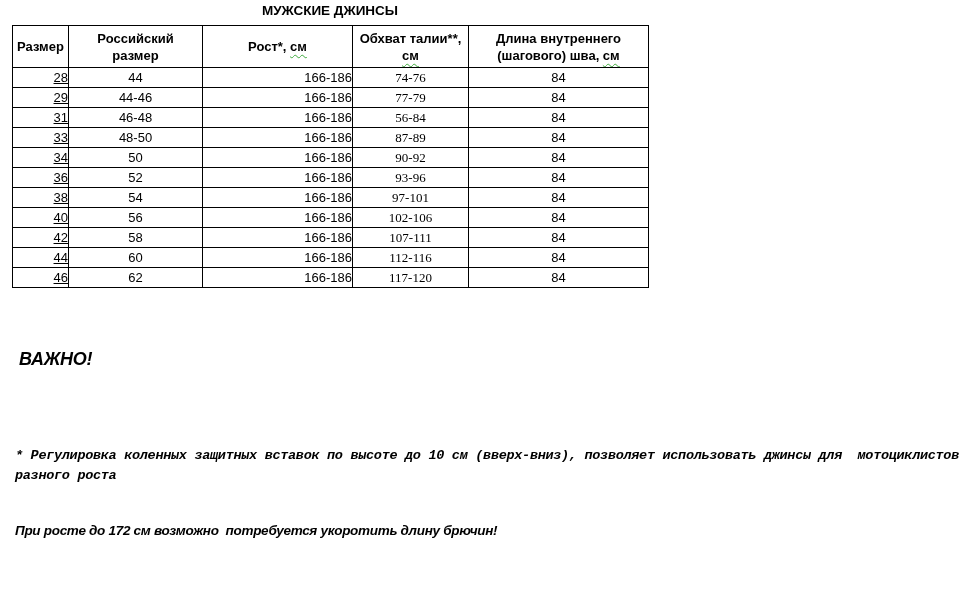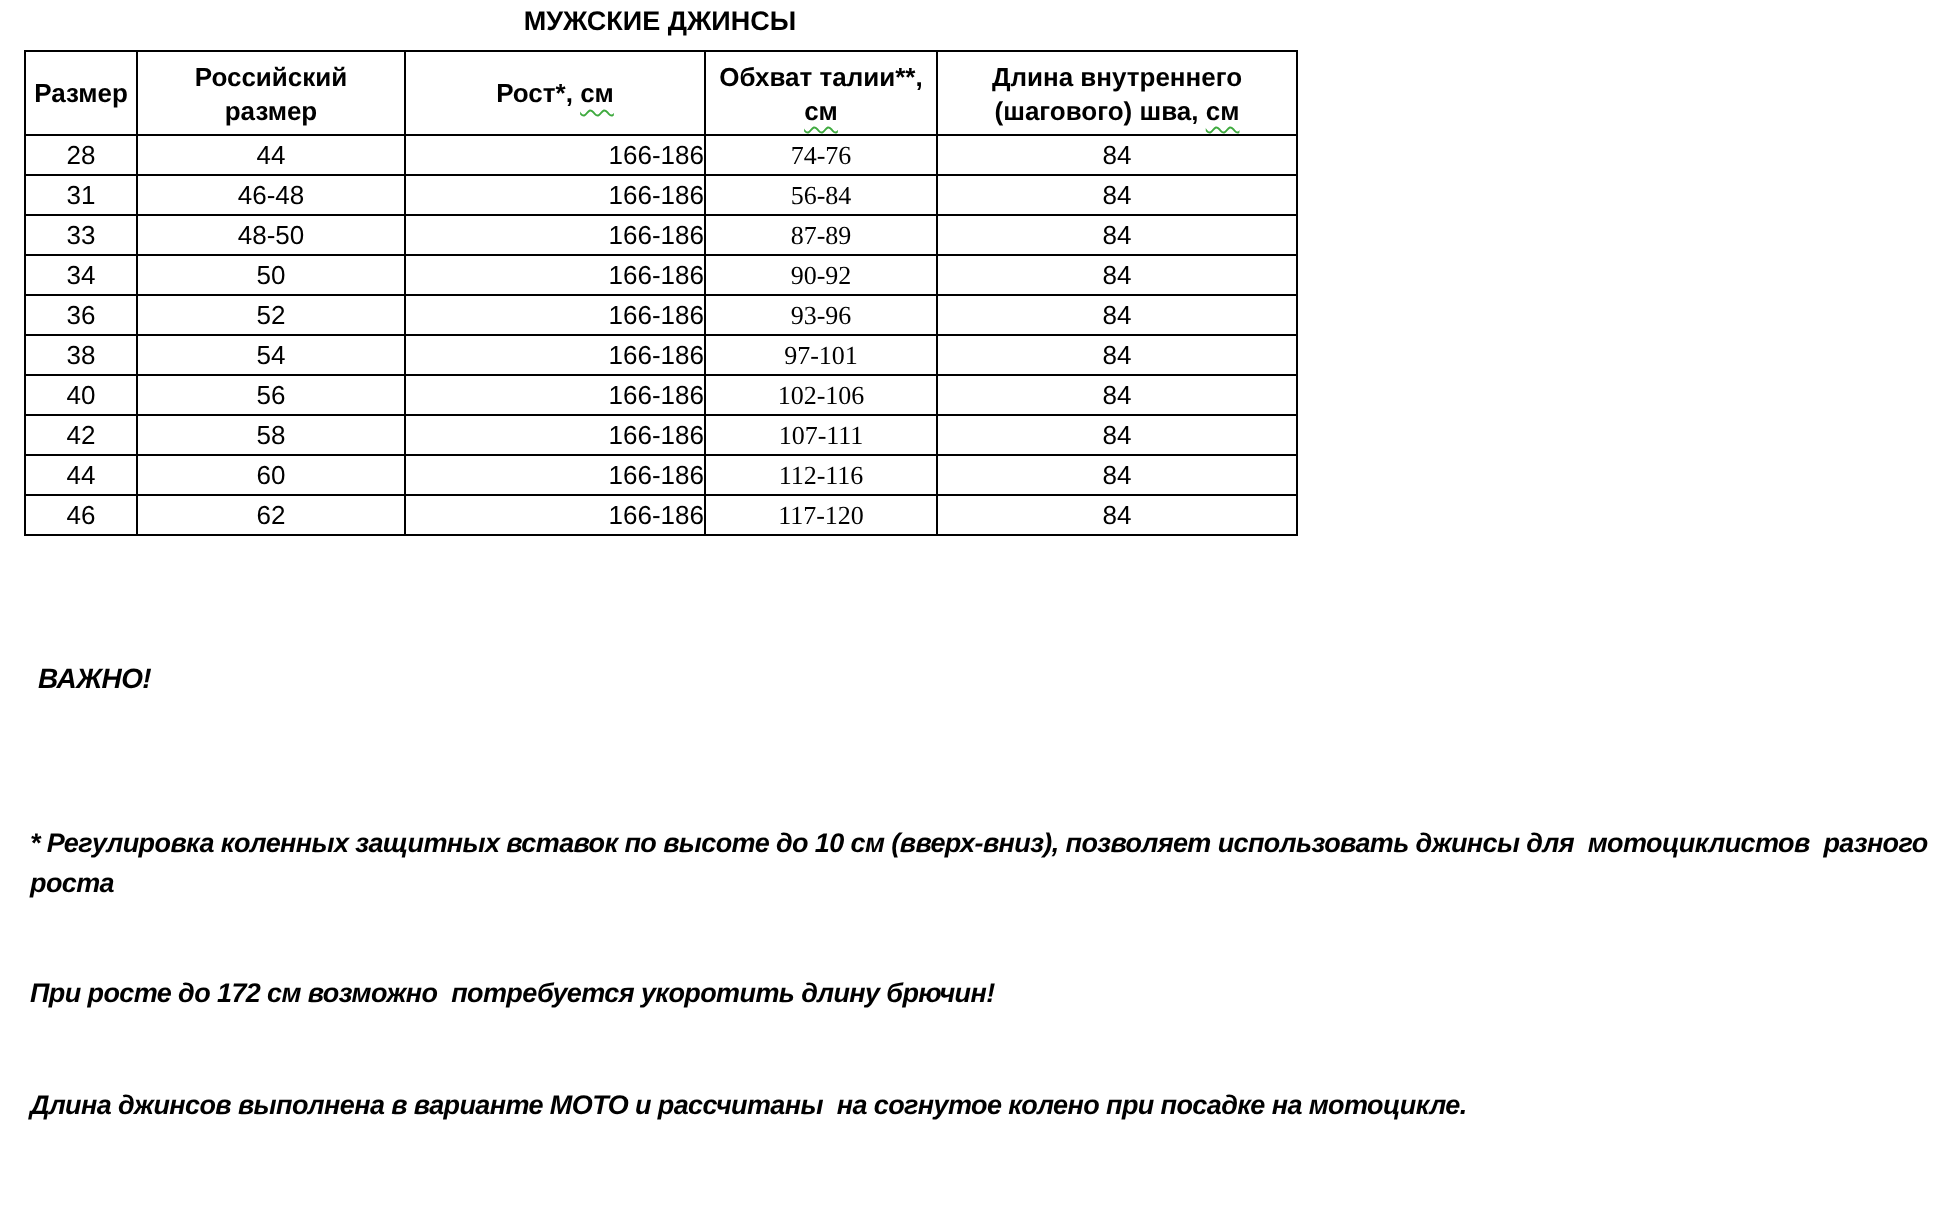--- a/index.html
+++ b/index.html
@@ -43,49 +43,49 @@
     text-align: center;
     vertical-align: middle;
     white-space: pre-line;
   }
   table.size-table td {
     font-size: 13px;
     height: 19px;
     line-height: 19px;
     vertical-align: middle;
   }
-  td.c0 { text-align: center;  padding-right: 9px;  }
+  td.c0 { text-align: right;  padding-right: 9px; text-decoration: underline;  }
   td.c1 { text-align: center; }
   td.c2 { text-align: right;  padding-right: 11px; }
   td.c3 { text-align: center; font-family: Liberation Serif, serif; }
   td.c4 { text-align: center; }
   .sq {
     text-decoration: underline;
     text-decoration-style: wavy;
     text-decoration-color: #3faa3f;
     text-decoration-thickness: 1px;
     text-underline-offset: 3px;
   }
   .notes {
     font-style: italic;
     font-weight: bold;
     white-space: pre-wrap;
     letter-spacing: -0.3px;
   }
   .important-heading {
     margin: 26px 0 0 19px;
-    font-size: 14px;
+    font-size: 18px;
     line-height: 18px;
   }
   .note-line {
     margin-left: 15px;
     font-size: 13.5px;
     line-height: 19.5px;
   }
-  .block-gap { margin-top: 10px; }
+  .block-gap { margin-top: 24px; font-family: Liberation Mono, monospace; }
 </style>
 </head>
 <body>
 
 <div class="doc">
 
   <div class="title">МУЖСКИЕ ДЖИНСЫ</div>
 
   <table class="size-table">
     <colgroup>
@@ -107,20 +107,27 @@
     </thead>
     <tbody>
         <tr>
           <td class="c0">28</td>
           <td class="c1">44</td>
           <td class="c2">166-186</td>
           <td class="c3">74-76</td>
           <td class="c4">84</td>
         </tr>
         <tr>
+          <td class="c0">29</td>
+          <td class="c1">44-46</td>
+          <td class="c2">166-186</td>
+          <td class="c3">77-79</td>
+          <td class="c4">84</td>
+        </tr>
+        <tr>
           <td class="c0">31</td>
           <td class="c1">46-48</td>
           <td class="c2">166-186</td>
           <td class="c3">56-84</td>
           <td class="c4">84</td>
         </tr>
         <tr>
           <td class="c0">33</td>
           <td class="c1">48-50</td>
           <td class="c2">166-186</td>

